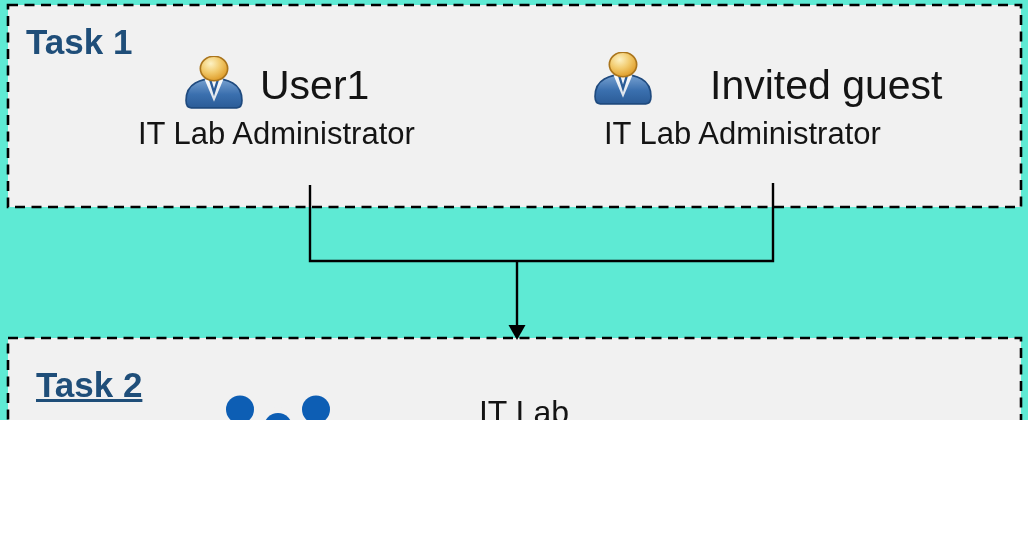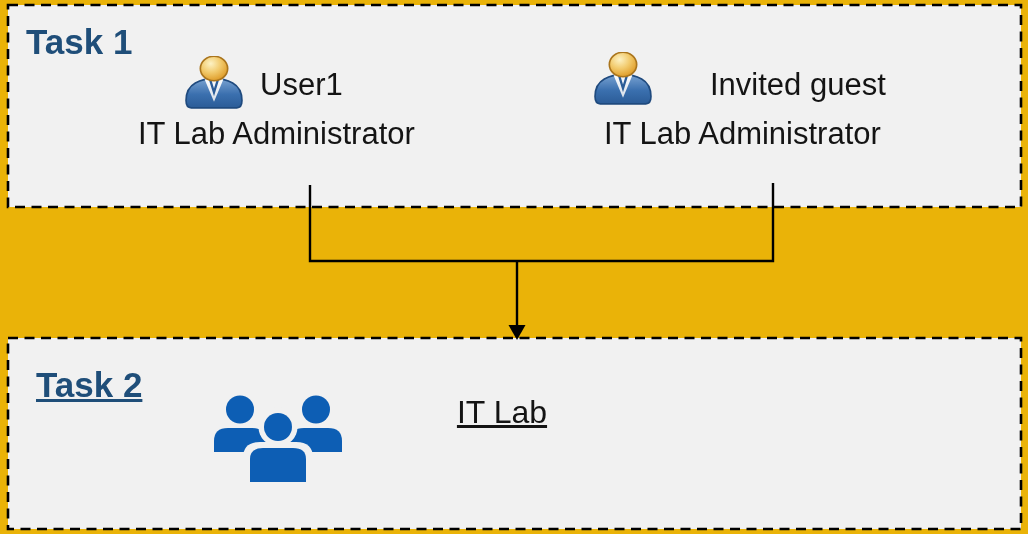--- a/index.html
+++ b/index.html
@@ -1,26 +1,26 @@
 <!DOCTYPE html>
 <html><head>
 <meta charset="utf-8">
 <style>
   html,body{margin:0;padding:0;background:#ffffff;}
   #stage{
-    position:relative;width:1028px;height:534px;background:#eab308;overflow:hidden;
+    position:relative;width:1028px;height:420px;background:#5eead4;overflow:hidden;
     font-family:"Liberation Sans","DejaVu Sans",sans-serif;color:#111;
   }
   #bg-svg{position:absolute;left:0;top:0;width:1028px;height:534px;}
   .abs{position:absolute;}
   .task-label{
     font-size:35px;font-weight:bold;color:#1f4e79;line-height:40px;white-space:nowrap;
   }
   .member-name{
-    font-size:31px;line-height:34px;color:#141414;white-space:nowrap;
+    font-size:41px;line-height:34px;color:#141414;white-space:nowrap;
   }
   .member-role{
     font-size:31px;line-height:36px;color:#141414;text-align:left;white-space:nowrap;
   }
   .group-name{
     font-size:32px;line-height:36px;color:#141414;text-align:center;
   }
   .icon-box{display:block;}
 </style>
 </head>
@@ -92,17 +92,17 @@
     </svg>
   <div class="abs member-name" style="left:666px;top:68px;margin-left:44px;">Invited guest</div>
   <div class="abs member-role" style="left:604px;top:116px;width:352px;">IT Lab Administrator</div>
 
   <div class="abs task-label" style="left:36px;top:365px;text-decoration:underline;">Task 2</div>
 
   <svg class="abs icon-box" style="left:213px;top:390px;" width="130" height="92" viewBox="0 0 130 92">
       <use href="#groupIcon"></use>
     </svg>
 
-  <div class="abs group-name" style="left:351px;top:394px;width:302px;text-decoration:underline;">
+  <div class="abs group-name" style="left:373px;top:394px;width:302px;text-decoration:underline;">
     <div>IT Lab</div>
   </div>
 
 </div>
 
 </body></html>

